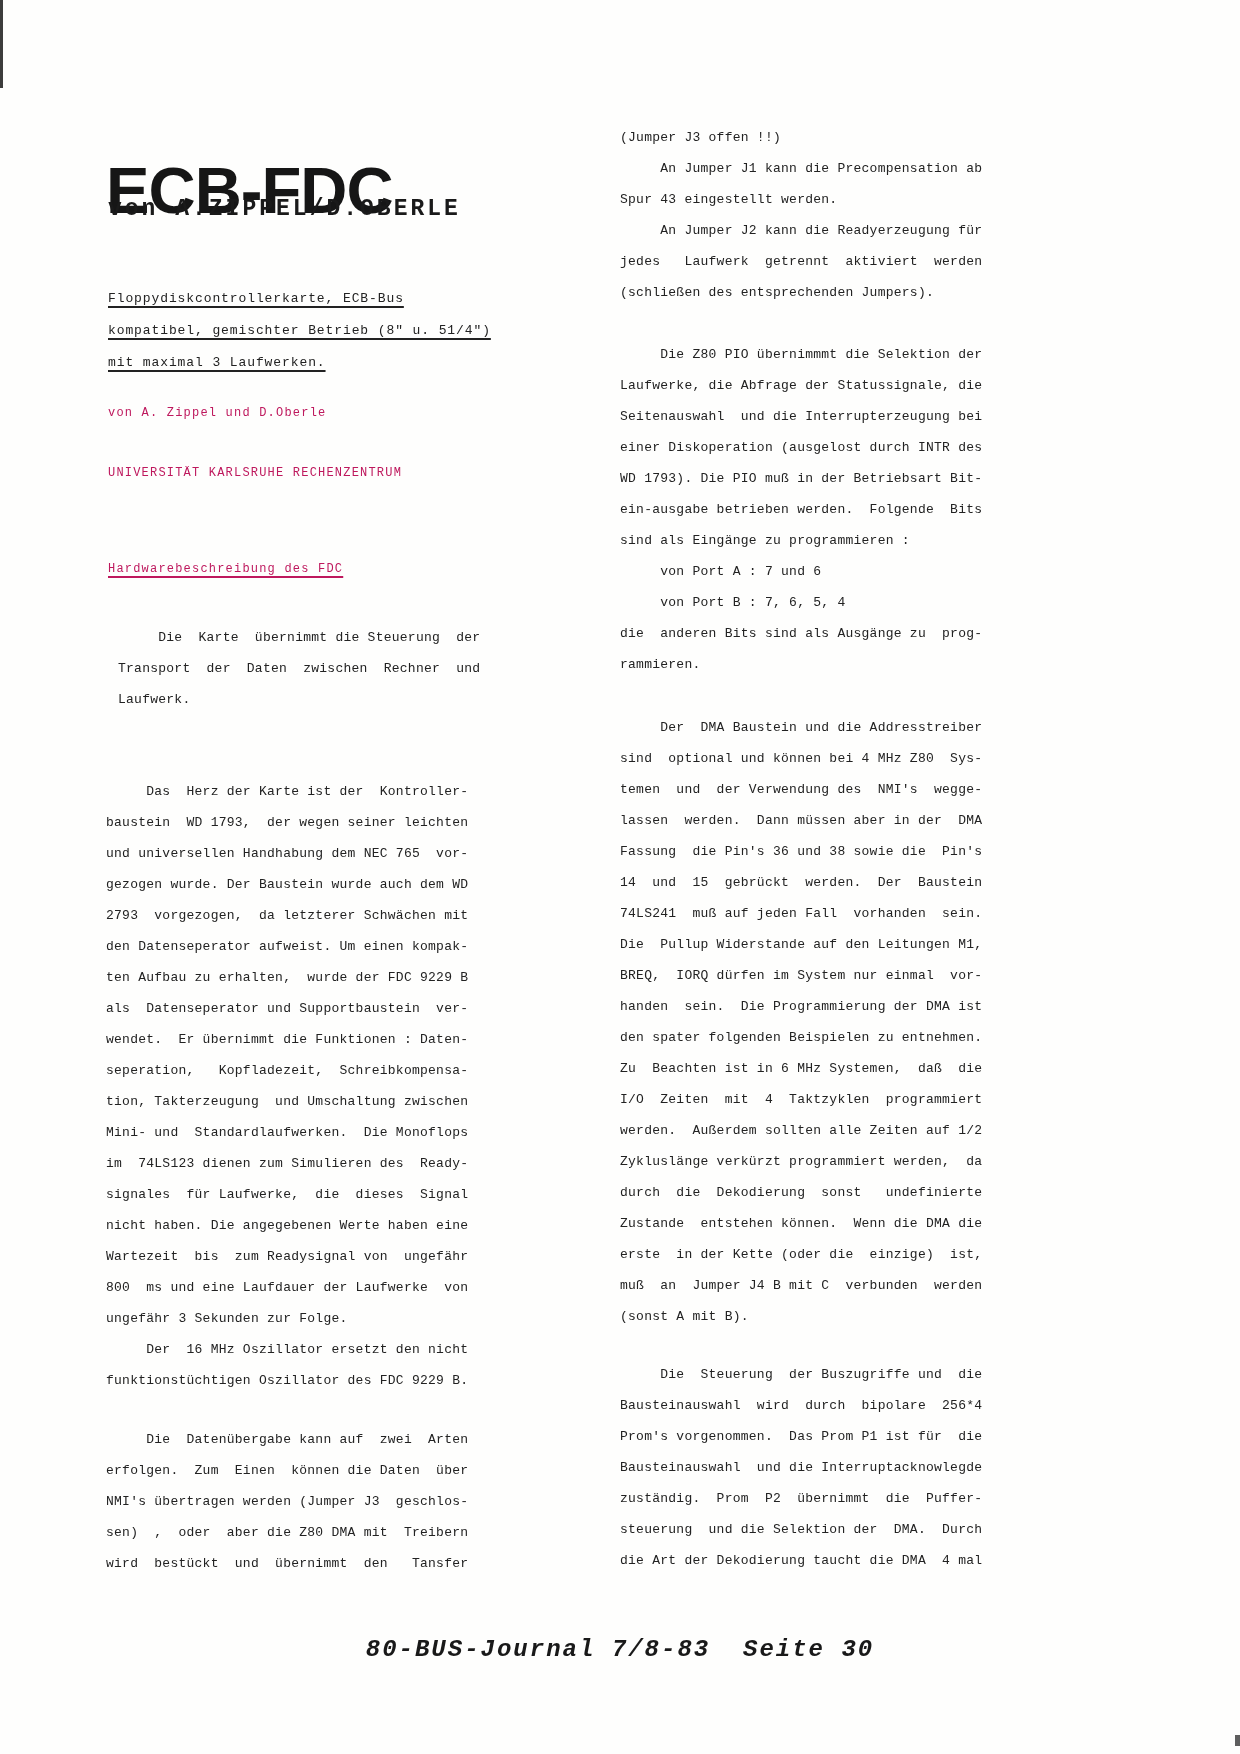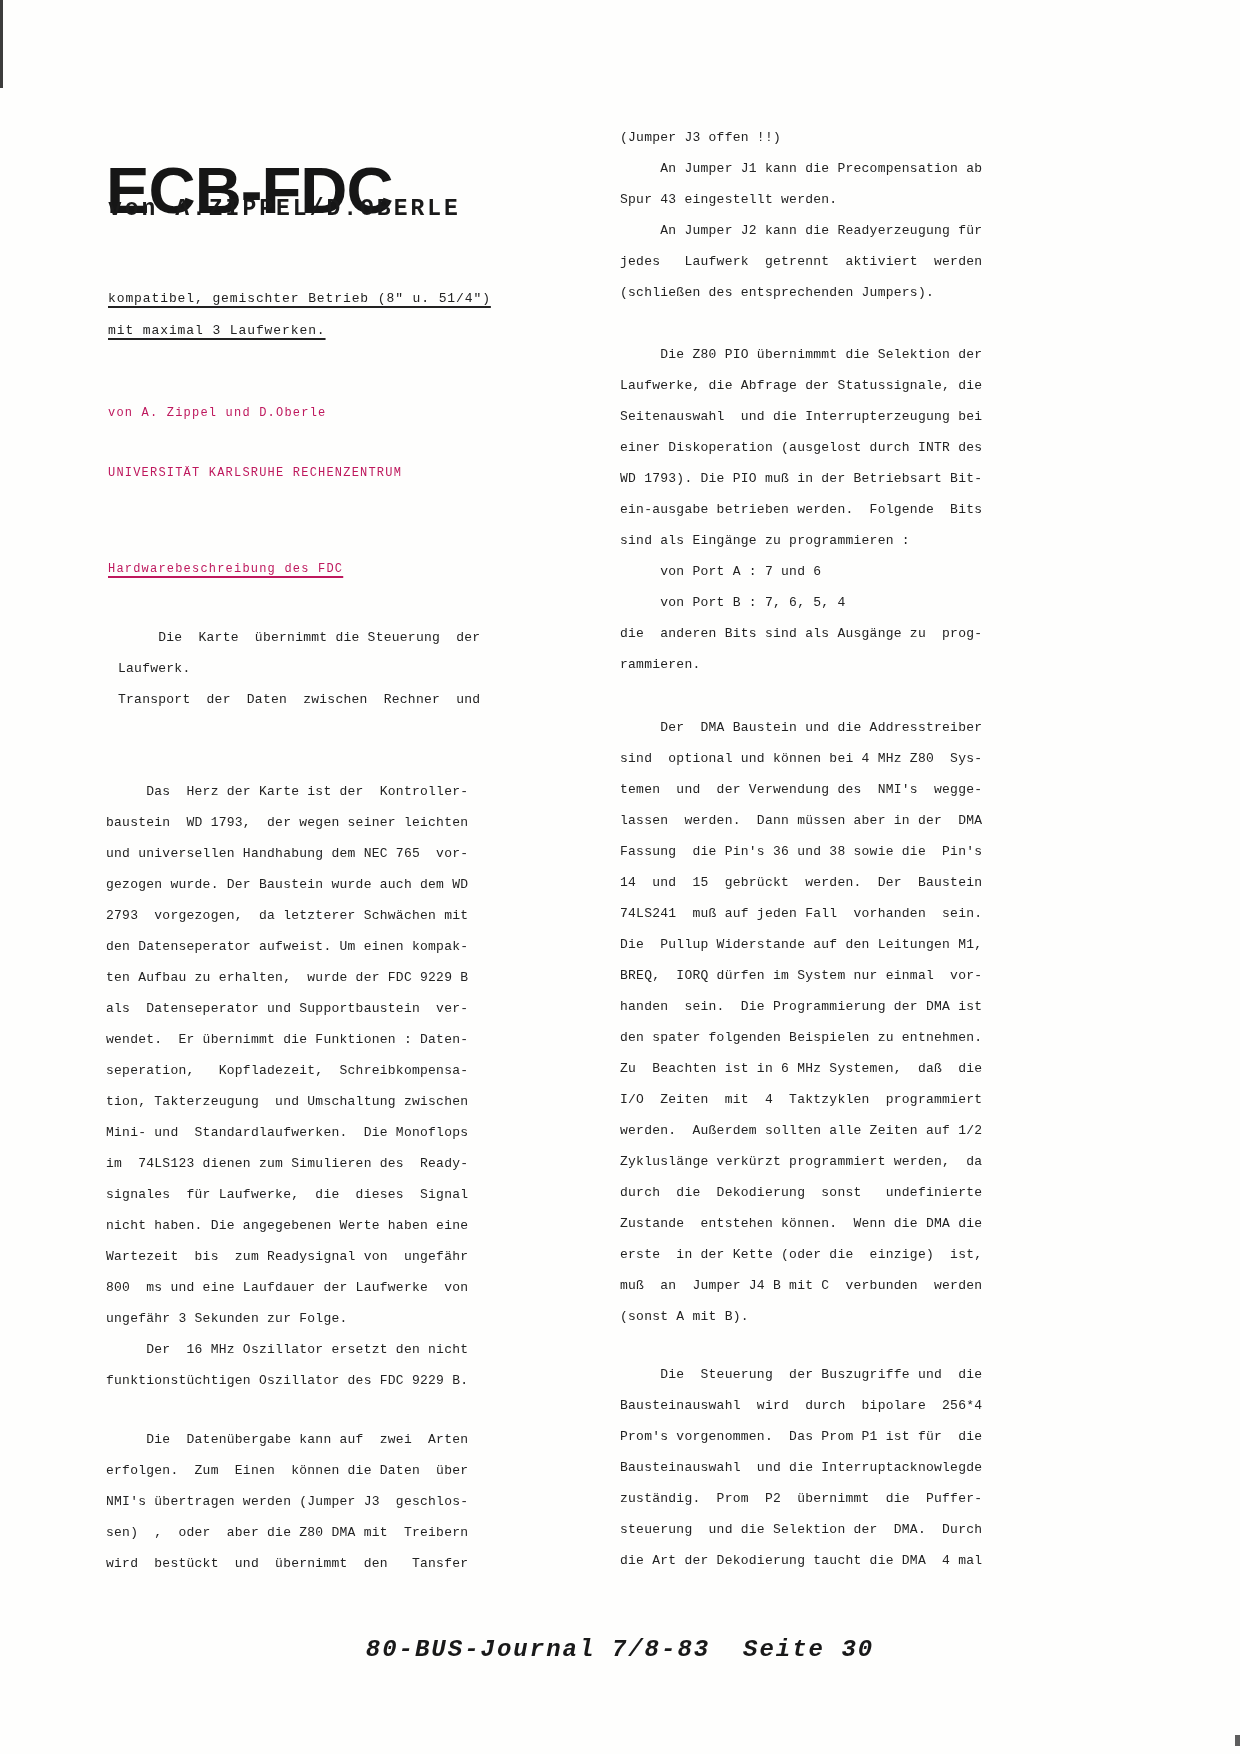--- a/index.html
+++ b/index.html
@@ -55,29 +55,29 @@
 
 <div class="page">
 
   <div class="artifact a1"></div>
   <div class="artifact a2"></div>
 
   <h1 class="article-title">ECB-FDC</h1>
 
   <div class="byline">von A.ZIPPEL/D.OBERLE</div>
 
-  <div class="tblock headline" style="left:108px;top:283px;letter-spacing:0.9px;"><div class="tline">kompatibel, gemischter Betrieb (8" u. 51/4")</div><div class="tline">mit maximal 3 Laufwerken.</div></div>
+  <div class="tblock headline" style="left:108px;top:283px;letter-spacing:0.9px;"><div class="tline">Floppydiskcontrollerkarte, ECB-Bus</div><div class="tline">kompatibel, gemischter Betrieb (8" u. 51/4")</div><div class="tline">mit maximal 3 Laufwerken.</div></div>
 
   <div class="header-line" style="top:406px;">von A. Zippel und D.Oberle</div>
 
   <div class="header-line" style="top:466px;">UNIVERSITÄT KARLSRUHE RECHENZENTRUM</div>
 
   <div class="header-line underlined" style="top:562px;text-align:right;">Hardwarebeschreibung des FDC</div>
 
-  <div class="tblock" style="left:106px;top:622px;margin-left:12px;"><div class="tline">     Die  Karte  übernimmt die Steuerung  der</div><div class="tline">Laufwerk.</div><div class="tline">Transport  der  Daten  zwischen  Rechner  und</div></div>
+  <div class="tblock" style="left:106px;top:622px;margin-left:12px;"><div class="tline">     Die  Karte  übernimmt die Steuerung  der</div><div class="tline">Transport  der  Daten  zwischen  Rechner  und</div><div class="tline">Laufwerk.</div></div>
 
   <div class="tblock" style="left:106px;top:776px;"><div class="tline">     Das  Herz der Karte ist der  Kontroller-</div><div class="tline">baustein  WD 1793,  der wegen seiner leichten</div><div class="tline">und universellen Handhabung dem NEC 765  vor-</div><div class="tline">gezogen wurde. Der Baustein wurde auch dem WD</div><div class="tline">2793  vorgezogen,  da letzterer Schwächen mit</div><div class="tline">den Datenseperator aufweist. Um einen kompak-</div><div class="tline">ten Aufbau zu erhalten,  wurde der FDC 9229 B</div><div class="tline">als  Datenseperator und Supportbaustein  ver-</div><div class="tline">wendet.  Er übernimmt die Funktionen : Daten-</div><div class="tline">seperation,   Kopfladezeit,  Schreibkompensa-</div><div class="tline">tion, Takterzeugung  und Umschaltung zwischen</div><div class="tline">Mini- und  Standardlaufwerken.  Die Monoflops</div><div class="tline">im  74LS123 dienen zum Simulieren des  Ready-</div><div class="tline">signales  für Laufwerke,  die  dieses  Signal</div><div class="tline">nicht haben. Die angegebenen Werte haben eine</div><div class="tline">Wartezeit  bis  zum Readysignal von  ungefähr</div><div class="tline">800  ms und eine Laufdauer der Laufwerke  von</div><div class="tline">ungefähr 3 Sekunden zur Folge.</div><div class="tline">     Der  16 MHz Oszillator ersetzt den nicht</div><div class="tline">funktionstüchtigen Oszillator des FDC 9229 B.</div></div>
 
   <div class="tblock" style="left:106px;top:1424px;"><div class="tline">     Die  Datenübergabe kann auf  zwei  Arten</div><div class="tline">erfolgen.  Zum  Einen  können die Daten  über</div><div class="tline">NMI's übertragen werden (Jumper J3  geschlos-</div><div class="tline">sen)  ,  oder  aber die Z80 DMA mit  Treibern</div><div class="tline">wird  bestückt  und  übernimmt  den   Tansfer</div></div>
 
   <div class="tblock" style="left:620px;top:122px;"><div class="tline">(Jumper J3 offen !!)</div><div class="tline">     An Jumper J1 kann die Precompensation ab</div><div class="tline">Spur 43 eingestellt werden.</div><div class="tline">     An Jumper J2 kann die Readyerzeugung für</div><div class="tline">jedes   Laufwerk  getrennt  aktiviert  werden</div><div class="tline">(schließen des entsprechenden Jumpers).</div></div>
 
   <div class="tblock" style="left:620px;top:339px;"><div class="tline">     Die Z80 PIO übernimmmt die Selektion der</div><div class="tline">Laufwerke, die Abfrage der Statussignale, die</div><div class="tline">Seitenauswahl  und die Interrupterzeugung bei</div><div class="tline">einer Diskoperation (ausgelost durch INTR des</div><div class="tline">WD 1793). Die PIO muß in der Betriebsart Bit-</div><div class="tline">ein-ausgabe betrieben werden.  Folgende  Bits</div><div class="tline">sind als Eingänge zu programmieren :</div><div class="tline">     von Port A : 7 und 6</div><div class="tline">     von Port B : 7, 6, 5, 4</div><div class="tline">die  anderen Bits sind als Ausgänge zu  prog-</div><div class="tline">rammieren.</div></div>
 
   <div class="tblock" style="left:620px;top:712px;"><div class="tline">     Der  DMA Baustein und die Addresstreiber</div><div class="tline">sind  optional und können bei 4 MHz Z80  Sys-</div><div class="tline">temen  und  der Verwendung des  NMI's  wegge-</div><div class="tline">lassen  werden.  Dann müssen aber in der  DMA</div><div class="tline">Fassung  die Pin's 36 und 38 sowie die  Pin's</div><div class="tline">14  und  15  gebrückt  werden.  Der  Baustein</div><div class="tline">74LS241  muß auf jeden Fall  vorhanden  sein.</div><div class="tline">Die  Pullup Widerstande auf den Leitungen M1,</div><div class="tline">BREQ,  IORQ dürfen im System nur einmal  vor-</div><div class="tline">handen  sein.  Die Programmierung der DMA ist</div><div class="tline">den spater folgenden Beispielen zu entnehmen.</div><div class="tline">Zu  Beachten ist in 6 MHz Systemen,  daß  die</div><div class="tline">I/O  Zeiten  mit  4  Taktzyklen  programmiert</div><div class="tline">werden.  Außerdem sollten alle Zeiten auf 1/2</div><div class="tline">Zykluslänge verkürzt programmiert werden,  da</div><div class="tline">durch  die  Dekodierung  sonst   undefinierte</div><div class="tline">Zustande  entstehen können.  Wenn die DMA die</div><div class="tline">erste  in der Kette (oder die  einzige)  ist,</div><div class="tline">muß  an  Jumper J4 B mit C  verbunden  werden</div><div class="tline">(sonst A mit B).</div></div>

